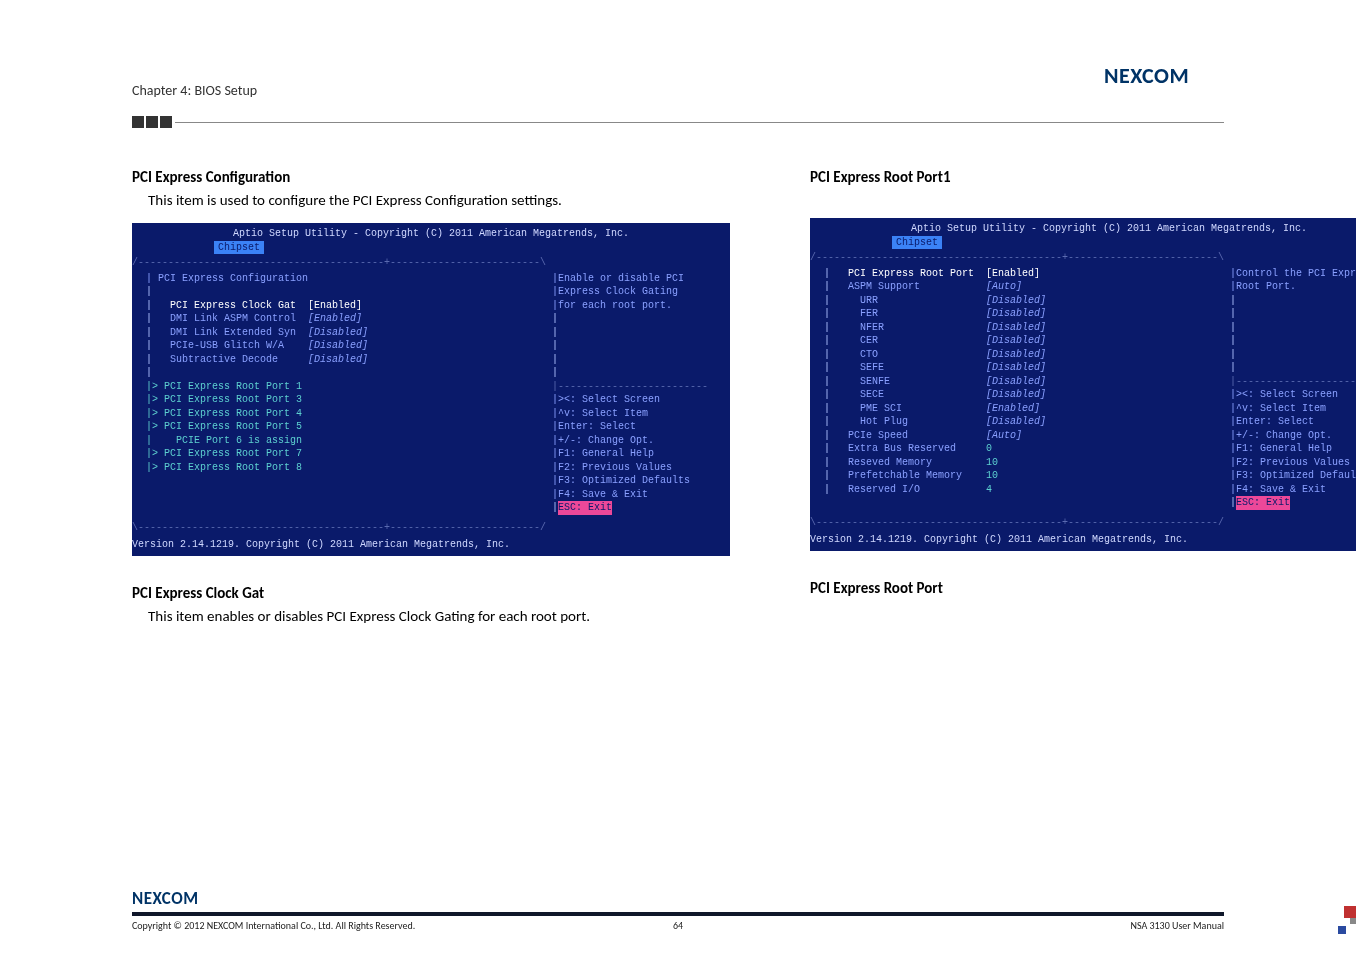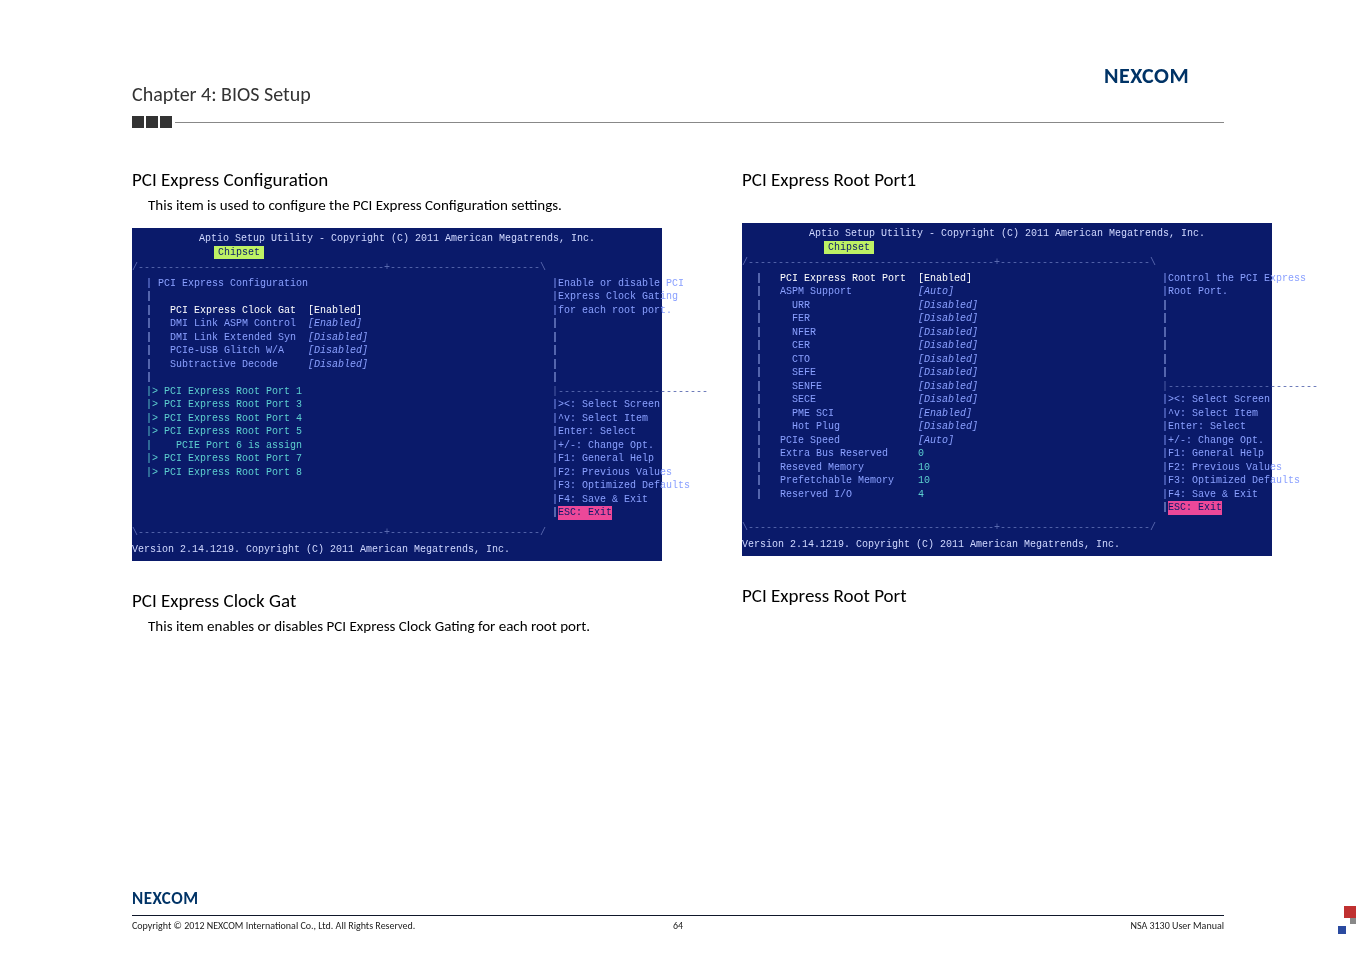--- a/index.html
+++ b/index.html
@@ -9,21 +9,21 @@
     height: 954px;
     background: white;
     font-family: Calibri, Arial, sans-serif;
     position: relative;
     overflow: hidden;
   }
   .chapter-header {
     position: absolute;
     top: 82px;
     left: 132px;
-    font-size: 20px;
+    font-size: 14px;
     color: #333;
   }
   .logo-top {
     position: absolute;
     top: 62px;
     right: 132px;
     width: 120px;
     height: 40px;
   }
   .logo-bottom {
@@ -74,49 +74,49 @@
     top: 168px;
     left: 132px;
     right: 132px;
     display: flex;
     gap: 80px;
   }
   .column {
     flex: 1;
   }
   .section-heading {
-    font-weight: normal;
-    font-size: 19px;
+    font-weight: bold;
+    font-size: 15px;
     margin: 0 0 4px 0;
   }
   .section-text {
     font-size: 15px;
     margin: 0 0 12px 16px;
     line-height: 1.4;
   }
   .bios-screen {
     background: #0a1a6a;
     color: #b0c0ff;
     font-family: "Courier New", monospace;
     font-size: 10px;
     line-height: 1.35;
     padding: 0;
-    width: 530px;
+    width: 598px;
     margin-bottom: 28px;
   }
   .bios-title {
     color: #d0d8ff;
     text-align: center;
     padding: 4px 0 0 0;
   }
   .bios-tab-row {
     padding: 0 0 2px 82px;
   }
   .bios-tab {
-    background: #bef264;
+    background: #3b82f6;
     color: #0a1a6a;
     padding: 0 4px;
     display: inline-block;
   }
   .bios-body {
     display: flex;
     padding: 2px 6px 6px 14px;
     min-height: 210px;
   }
   .bios-left {
@@ -143,21 +143,21 @@
   .bios-footer {
     text-align: left;
     color: #d0d8ff;
     padding: 4px 0;
   }
   .footer-bar {
     position: absolute;
     bottom: 22px;
     left: 132px;
     right: 132px;
-    border-top: 1px solid #0f172a;
+    border-top: 4px solid #0f172a;
     font-size: 10px;
     color: #222;
     display: flex;
     justify-content: space-between;
     padding-top: 3px;
   }
   .footer-center {
     position: absolute;
     left: 50%;
     transform: translateX(-50%);

